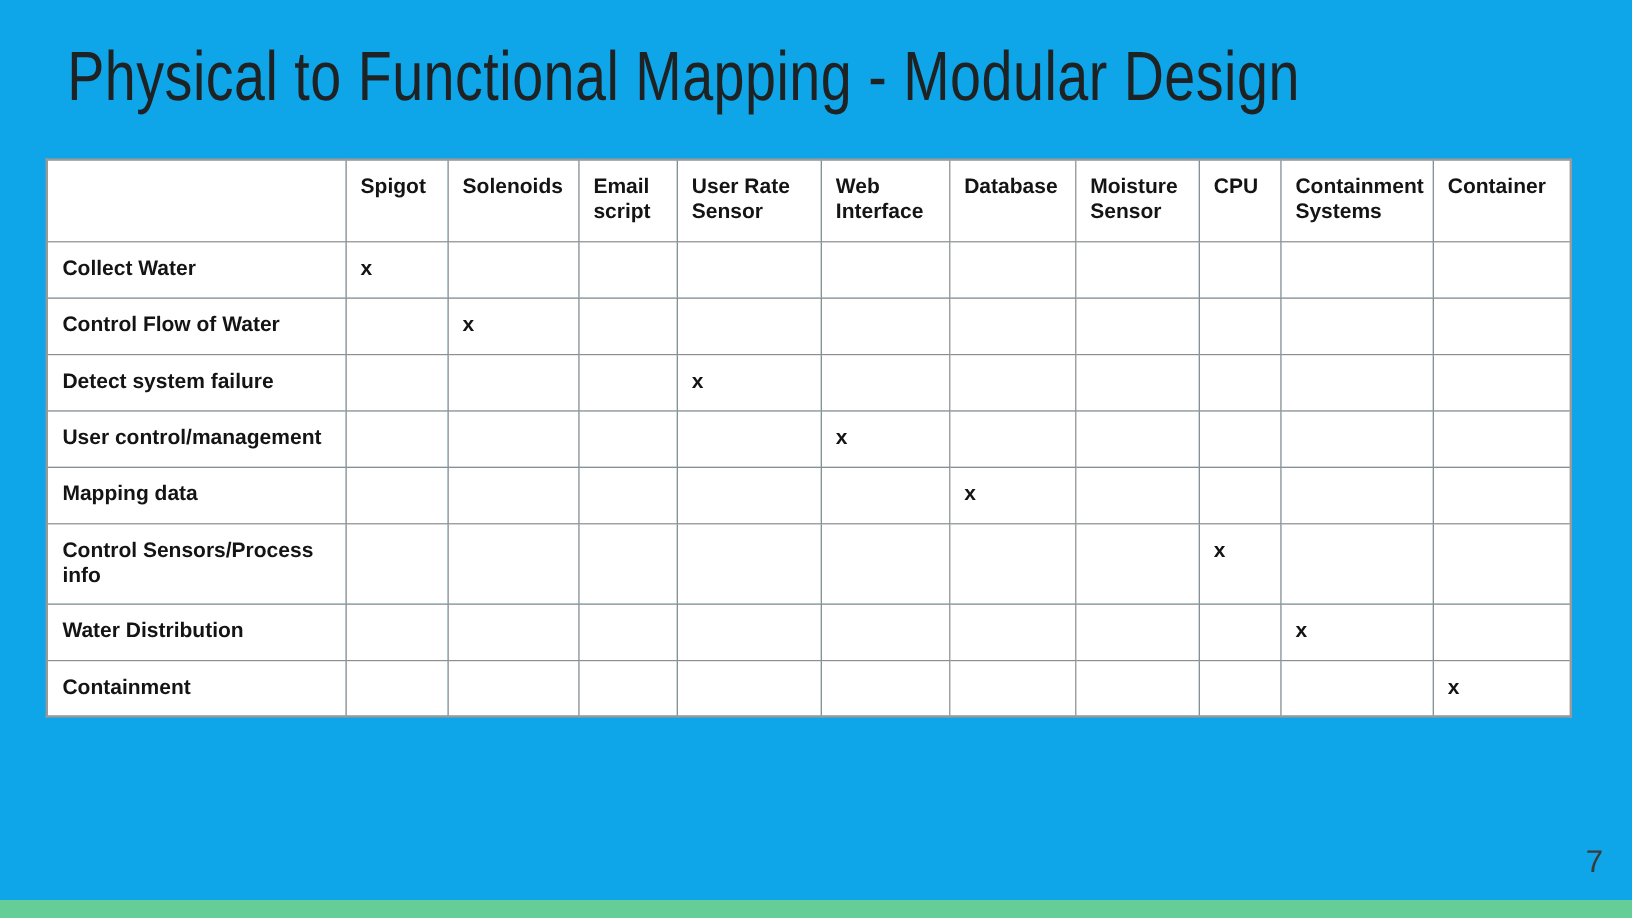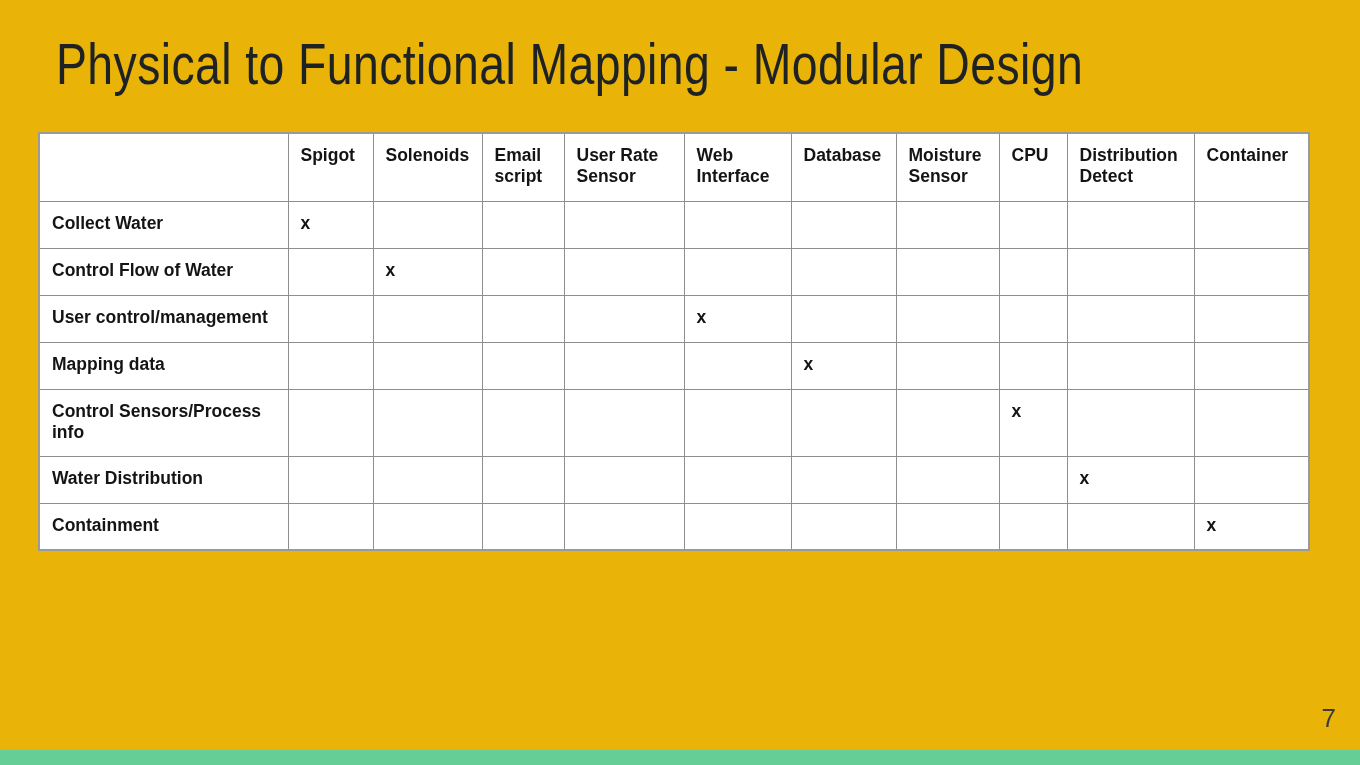--- a/index.html
+++ b/index.html
@@ -11,21 +11,21 @@
     height: 765px;
     background: #ffffff;
     font-family: "Liberation Sans", sans-serif;
     overflow: hidden;
   }
 
   #slide {
     position: relative;
     width: 1360px;
     height: 765px;
-    background: #eab308;
+    background: #0ea5e9;
   }
 
   
   #slide-title {
     position: absolute;
     left: 56px;
     top: 33px;
     width: 1250px;
     font-family: "Liberation Sans", sans-serif;
     font-size: 58px;
@@ -145,21 +145,21 @@
         <tr class="head-row">
           <th class="corner"></th>
           <th>Spigot</th>
           <th>Solenoids</th>
           <th>Email script</th>
           <th>User Rate Sensor</th>
           <th>Web Interface</th>
           <th>Database</th>
           <th>Moisture Sensor</th>
           <th>CPU</th>
-          <th>Distribution Detect</th>
+          <th>Containment Systems</th>
           <th>Container</th>
         </tr>
       </thead>
       <tbody id="matrix-body">
           <tr class="body-row">
             <td class="row-label">Collect Water</td>
             <td class="mark">x</td>
             <td class="mark"></td>
             <td class="mark"></td>
             <td class="mark"></td>
@@ -177,20 +177,33 @@
             <td class="mark"></td>
             <td class="mark"></td>
             <td class="mark"></td>
             <td class="mark"></td>
             <td class="mark"></td>
             <td class="mark"></td>
             <td class="mark"></td>
             <td class="mark"></td>
           </tr>
           <tr class="body-row">
+            <td class="row-label">Detect system failure</td>
+            <td class="mark"></td>
+            <td class="mark"></td>
+            <td class="mark"></td>
+            <td class="mark">x</td>
+            <td class="mark"></td>
+            <td class="mark"></td>
+            <td class="mark"></td>
+            <td class="mark"></td>
+            <td class="mark"></td>
+            <td class="mark"></td>
+          </tr>
+          <tr class="body-row">
             <td class="row-label">User control/management</td>
             <td class="mark"></td>
             <td class="mark"></td>
             <td class="mark"></td>
             <td class="mark"></td>
             <td class="mark">x</td>
             <td class="mark"></td>
             <td class="mark"></td>
             <td class="mark"></td>
             <td class="mark"></td>

